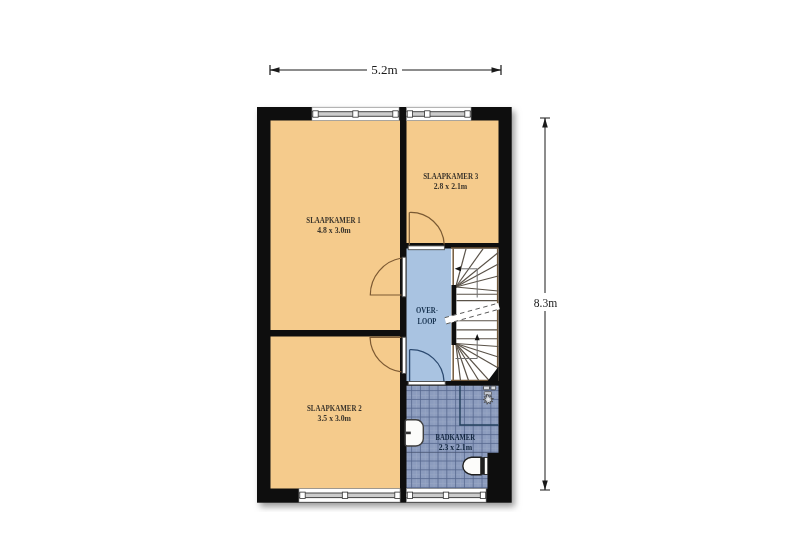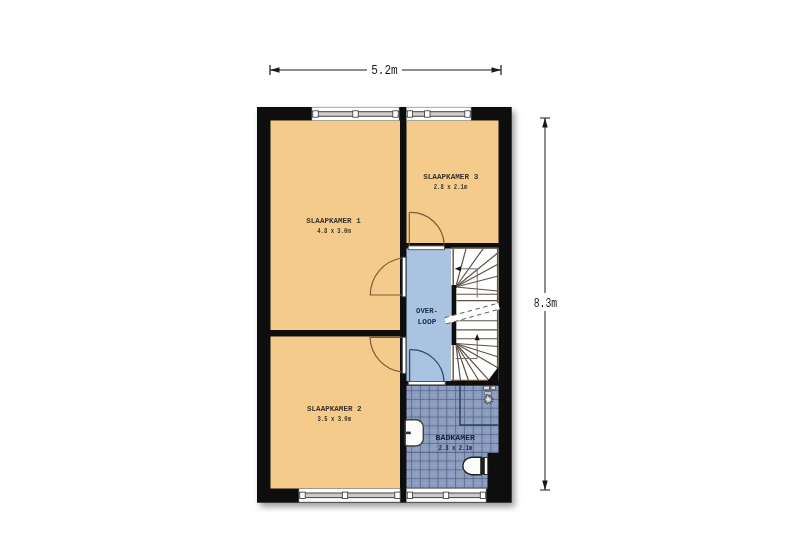--- a/index.html
+++ b/index.html
@@ -1,16 +1,16 @@
 <!DOCTYPE html>
 <html><head>
 <meta charset="utf-8">
 <style>
   html,body{margin:0;padding:0;background:#ffffff;}
-  #c{position:relative;width:810px;height:512px;font-family:Liberation Mono, monospace;text-align:right;}
+  #c{position:relative;width:810px;height:512px;font-family:Liberation Serif, serif;text-align:right;}
   svg{display:block;}
 </style>
 </head>
 <body>
 <div id="c">
 <svg width="810" height="543" viewBox="0 0 810 543" xmlns="http://www.w3.org/2000/svg">
 <defs>
   <pattern id="tiles" x="412.1" y="399.9" width="8.8" height="8.8" patternUnits="userSpaceOnUse">
     <rect x="0" y="0" width="8.8" height="8.8" fill="#8C9CBE"></rect>
     <path d="M4.4,0 V8.8 M0,4.4 H8.8" stroke="#99a7c4" stroke-width="0.6" fill="none"></path>

